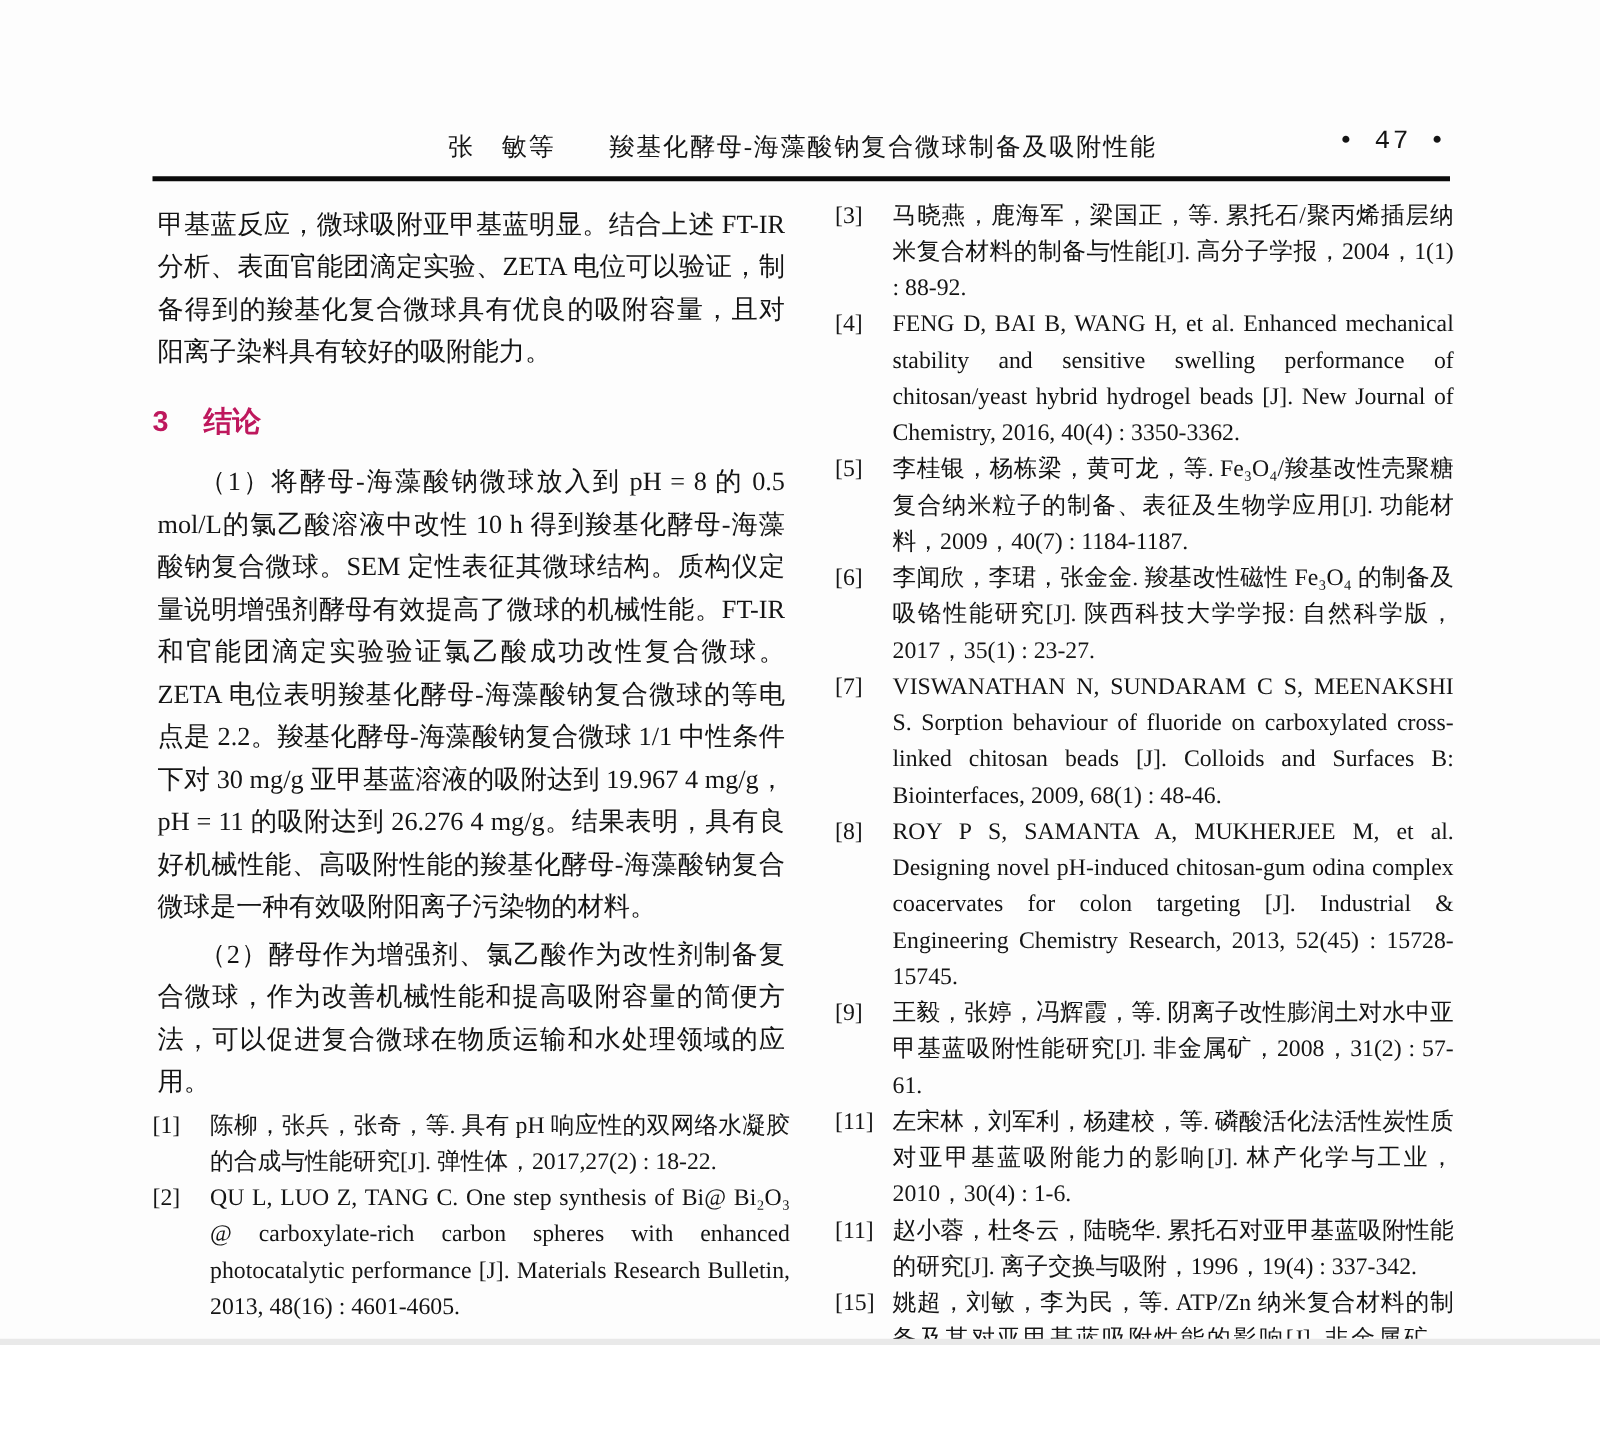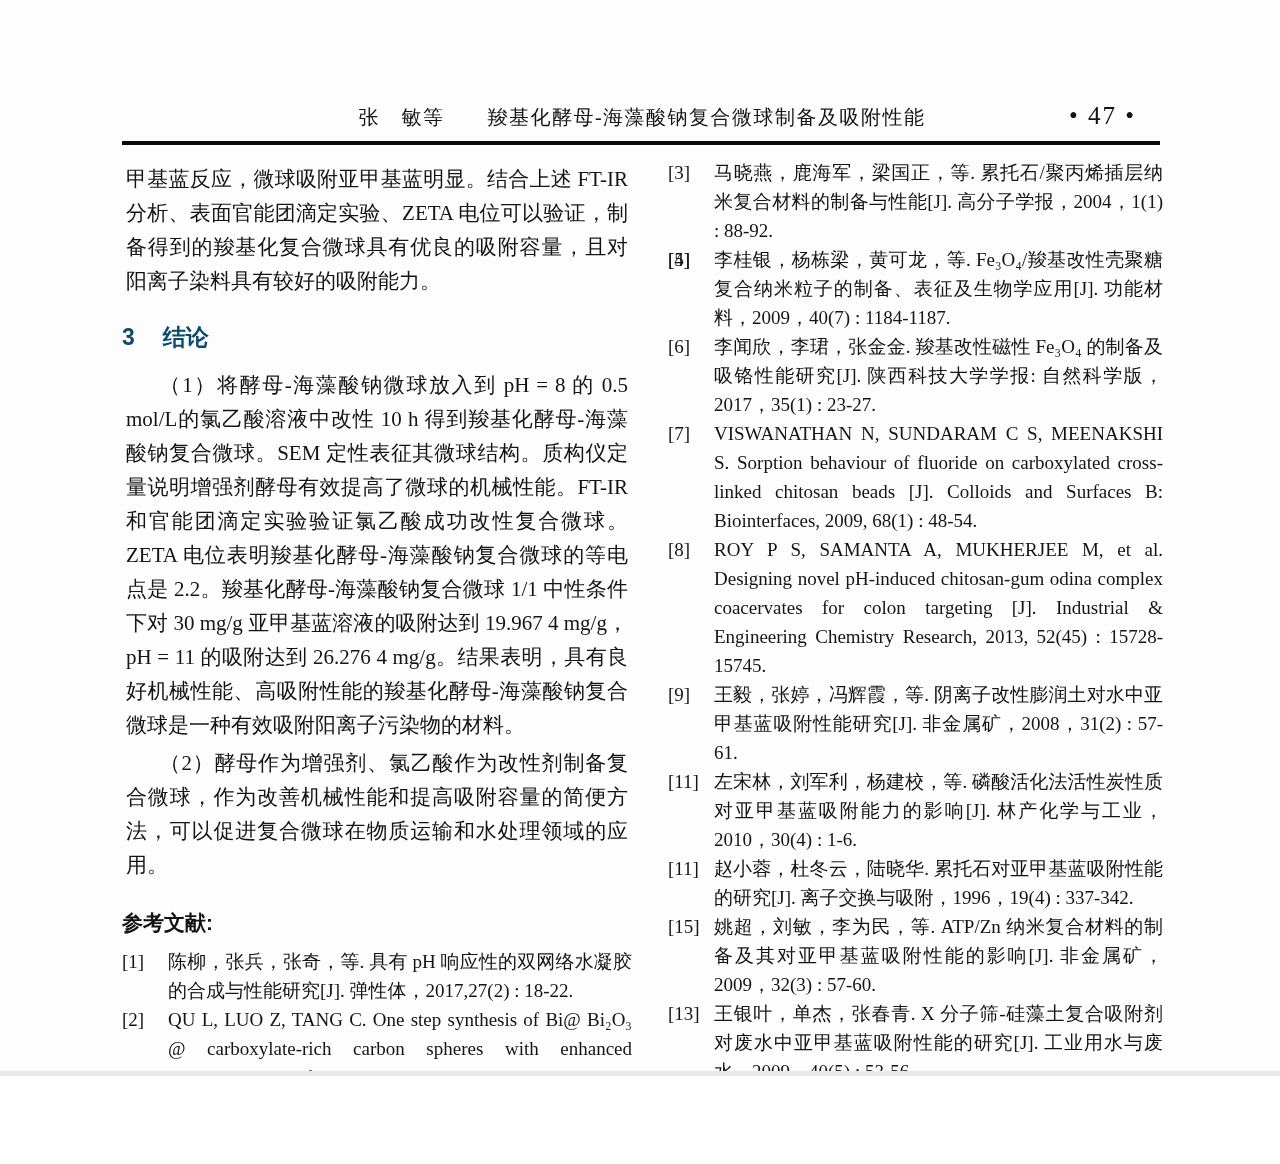--- a/index.html
+++ b/index.html
@@ -20,23 +20,24 @@
   .running-title {
     position: absolute;
     left: 0; right: 0; top: 2px;
     text-align: center;
     font-size: 20px;
     letter-spacing: 1.5px;
     white-space: nowrap;
   }
   .running-pagenum {
     position: absolute;
-    right: 26px; top: 0;
-    font-size: 25px;
+    right: 4px; top: 0;
+    font-size: 21px;
     letter-spacing: 2px;
+    font-family: Liberation Mono, monospace;
   }
   .header-rule {
     position: absolute;
     top: 141px; left: 122px;
     width: 1038px; height: 4px;
     background: #0b0b0b;
   }
   .columns {
     position: absolute;
     top: 158px; left: 122px;
@@ -51,21 +52,21 @@
     font-size: 21px;
     line-height: 34px;
     text-align: justify;
   }
   p.par-indent { text-indent: 1.6em; }
   .section-heading {
     margin: 24px 0 15px 0;
     font-family: "Liberation Sans", "DejaVu Sans", sans-serif;
     font-weight: bold;
     font-size: 23px;
-    color: #0c4a6e;
+    color: #be185d;
   }
   .section-heading .sec-num { margin-right: 28px; }
   .refs-heading {
     margin: 27px 0 10px 0;
     font-family: "Liberation Sans", "DejaVu Sans", sans-serif;
     font-weight: bold;
     font-size: 21px;
     color: #111;
   }
   .ref-entry {
@@ -105,45 +106,44 @@
     <div class="col-left">
       <p class="body-par">甲基蓝反应，微球吸附亚甲基蓝明显。结合上述 FT-IR 分析、表面官能团滴定实验、ZETA 电位可以验证，制备得到的羧基化复合微球具有优良的吸附容量，且对阳离子染料具有较好的吸附能力。</p>
 
       <div class="section-heading">
         <span class="sec-num">3</span><span>结论</span>
       </div>
 
       <p class="body-par par-indent">（1）将酵母-海藻酸钠微球放入到 pH = 8 的 0.5 mol/L的氯乙酸溶液中改性 10 h 得到羧基化酵母-海藻酸钠复合微球。SEM 定性表征其微球结构。质构仪定量说明增强剂酵母有效提高了微球的机械性能。FT-IR 和官能团滴定实验验证氯乙酸成功改性复合微球。ZETA 电位表明羧基化酵母-海藻酸钠复合微球的等电点是 2.2。羧基化酵母-海藻酸钠复合微球 1/1 中性条件下对 30 mg/g 亚甲基蓝溶液的吸附达到 19.967 4 mg/g，pH = 11 的吸附达到 26.276 4 mg/g。结果表明，具有良好机械性能、高吸附性能的羧基化酵母-海藻酸钠复合微球是一种有效吸附阳离子污染物的材料。</p>
       <p class="body-par par-indent">（2）酵母作为增强剂、氯乙酸作为改性剂制备复合微球，作为改善机械性能和提高吸附容量的简便方法，可以促进复合微球在物质运输和水处理领域的应用。</p>
 
-      <div class="refs-heading">参考文献:</div>
 
       <div class="ref-entry">
         <span class="ref-label">[1]</span><span>陈柳，张兵，张奇，等. 具有 pH 响应性的双网络水凝胶的合成与性能研究[J]. 弹性体，2017,27(2) : 18-22.</span>
       </div>
       <div class="ref-entry">
         <span class="ref-label">[2]</span><span>QU L, LUO Z, TANG C. One step synthesis of Bi@ Bi₂O₃ @ carboxylate-rich carbon spheres with enhanced photocatalytic performance [J]. Materials Research Bulletin, 2013, 48(16) : 4601-4605.</span>
       </div>
     </div>
 
     <div class="col-right">
       <div class="ref-entry">
         <span class="ref-label">[3]</span><span>马晓燕，鹿海军，梁国正，等. 累托石/聚丙烯插层纳米复合材料的制备与性能[J]. 高分子学报，2004，1(1) : 88-92.</span>
       </div>
       <div class="ref-entry">
-        <span class="ref-label">[4]</span>
+        <span class="ref-label">[4]</span><span>FENG D, BAI B, WANG H, et al. Enhanced mechanical stability and sensitive swelling performance of chitosan/yeast hybrid hydrogel beads [J]. New Journal of Chemistry, 2016, 40(4) : 3350-3362.</span>
       </div>
       <div class="ref-entry">
         <span class="ref-label">[5]</span><span>李桂银，杨栋梁，黄可龙，等. Fe₃O₄/羧基改性壳聚糖复合纳米粒子的制备、表征及生物学应用[J]. 功能材料，2009，40(7) : 1184-1187.</span>
       </div>
       <div class="ref-entry">
         <span class="ref-label">[6]</span><span>李闻欣，李珺，张金金. 羧基改性磁性 Fe₃O₄ 的制备及吸铬性能研究[J]. 陕西科技大学学报: 自然科学版，2017，35(1) : 23-27.</span>
       </div>
       <div class="ref-entry">
-        <span class="ref-label">[7]</span><span>VISWANATHAN N, SUNDARAM C S, MEENAKSHI S. Sorption behaviour of fluoride on carboxylated cross-linked chitosan beads [J]. Colloids and Surfaces B: Biointerfaces, 2009, 68(1) : 48-54.</span>
+        <span class="ref-label">[7]</span><span>VISWANATHAN N, SUNDARAM C S, MEENAKSHI S. Sorption behaviour of fluoride on carboxylated cross-linked chitosan beads [J]. Colloids and Surfaces B: Biointerfaces, 2009, 68(1) : 48-46.</span>
       </div>
       <div class="ref-entry">
         <span class="ref-label">[8]</span><span>ROY P S, SAMANTA A, MUKHERJEE M, et al. Designing novel pH-induced chitosan-gum odina complex coacervates for colon targeting [J]. Industrial &amp; Engineering Chemistry Research, 2013, 52(45) : 15728-15745.</span>
       </div>
       <div class="ref-entry">
         <span class="ref-label">[9]</span><span>王毅，张婷，冯辉霞，等. 阴离子改性膨润土对水中亚甲基蓝吸附性能研究[J]. 非金属矿，2008，31(2) : 57-61.</span>
       </div>
       <div class="ref-entry">
         <span class="ref-label">[11]</span><span>左宋林，刘军利，杨建校，等. 磷酸活化法活性炭性质对亚甲基蓝吸附能力的影响[J]. 林产化学与工业，2010，30(4) : 1-6.</span>
       </div>

